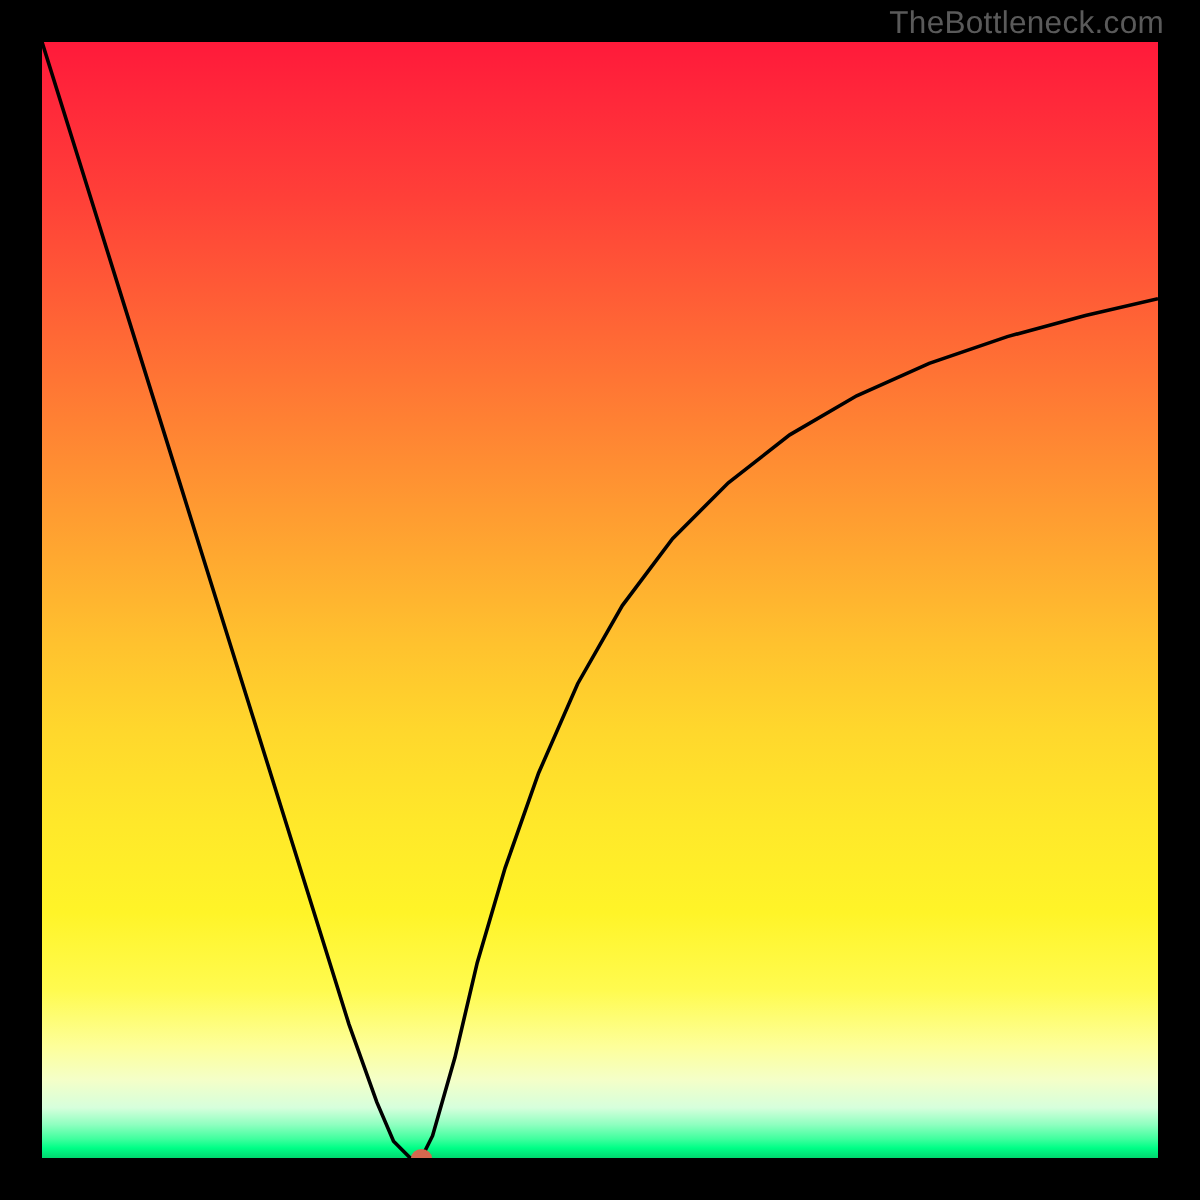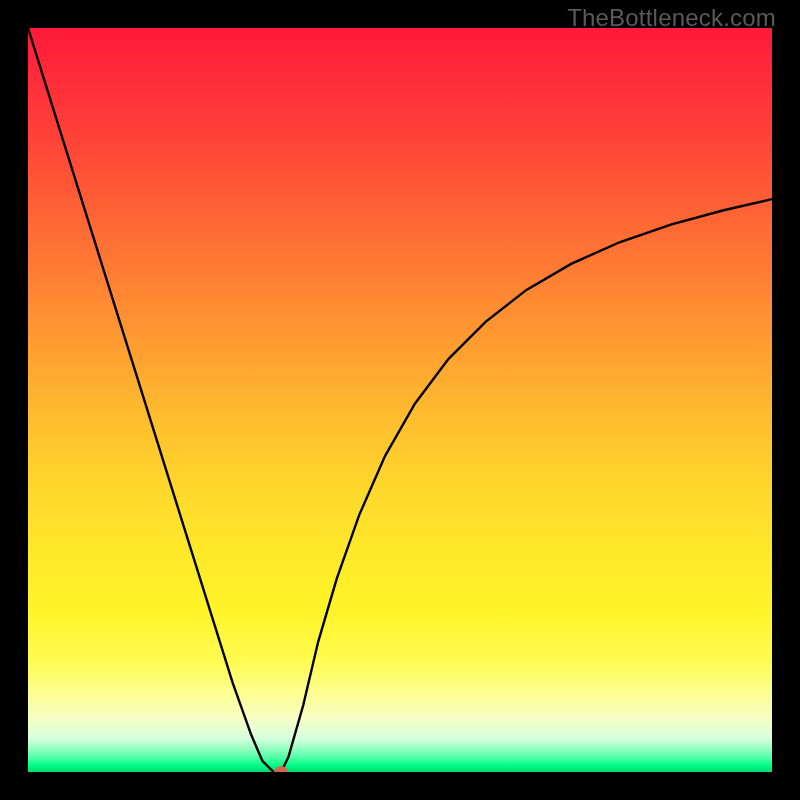--- a/index.html
+++ b/index.html
@@ -55,21 +55,21 @@
   }
   .curve {
     position: absolute;
     inset: 0;
   }
   .attrib {
     position: absolute;
     top: 4px;
     right: 24px;
     color: #5a5a5a;
-    font-size: 24px;
+    font-size: 21px;
     font-weight: 500;
     letter-spacing: 0.2px;
   }
   .dot {
     position: absolute;
     width: 14px;
     height: 12px;
     background: #d4684f;
     border-radius: 50%;
     transform: translate(-50%, -50%);

